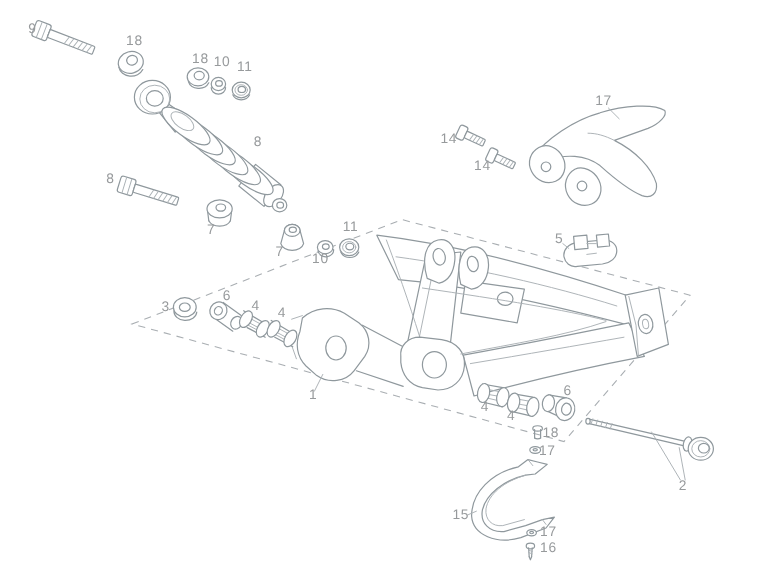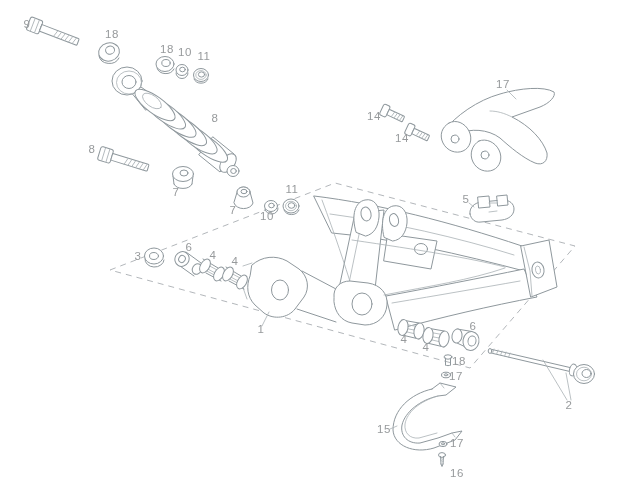--- a/index.html
+++ b/index.html
@@ -287,16 +287,16 @@
       <span class="part-label" style="left: 402px; top: 139px;">14</span>
       <span class="part-label" style="left: 466px; top: 200px;">5</span>
       <span class="part-label" style="left: 473px; top: 327px;">6</span>
       <span class="part-label" style="left: 404px; top: 340px;">4</span>
       <span class="part-label" style="left: 426px; top: 348px;">4</span>
       <span class="part-label" style="left: 569px; top: 406px;">2</span>
       <span class="part-label" style="left: 459px; top: 362px;">18</span>
       <span class="part-label" style="left: 456px; top: 377px;">17</span>
       <span class="part-label" style="left: 384px; top: 430px;">15</span>
       <span class="part-label" style="left: 457px; top: 444px;">17</span>
-      <span class="part-label" style="left: 457px; top: 458px; margin-top: 16px;">16</span>
+      <span class="part-label" style="left: 457px; top: 458px;">16</span>
     </div>
 
 </div>
 
 </body></html>

